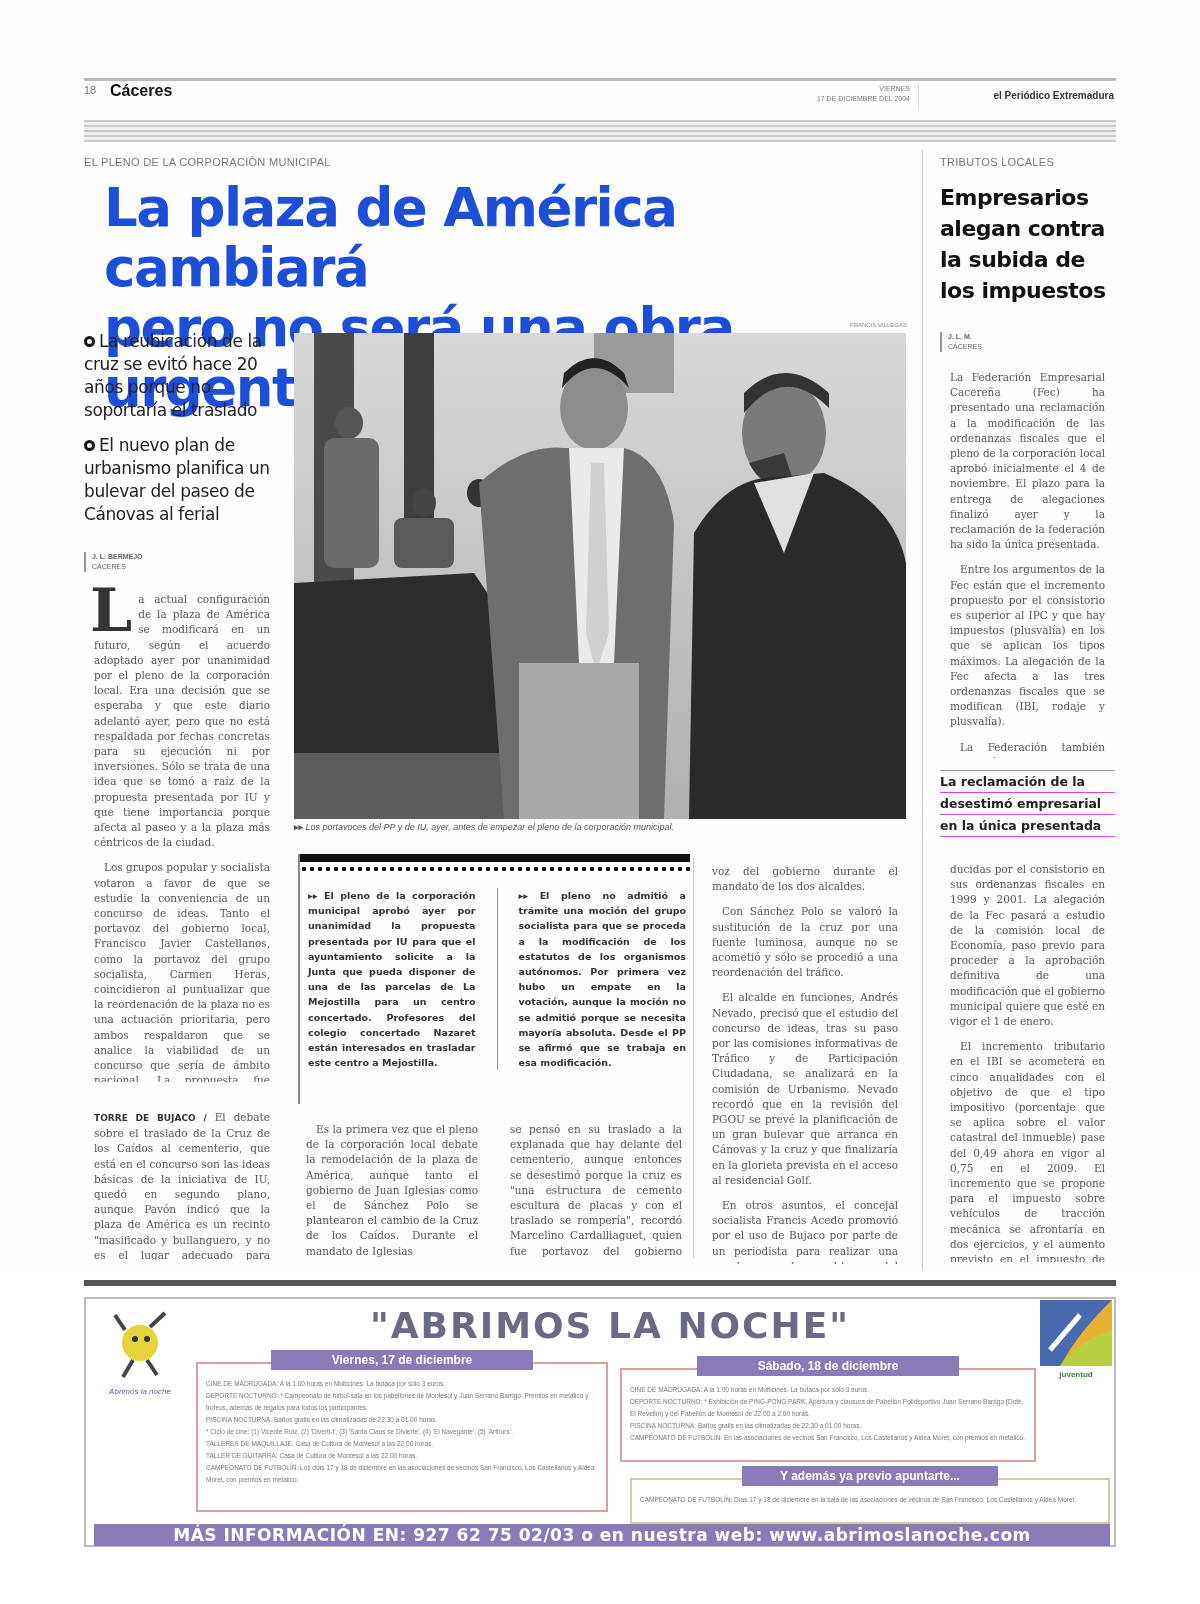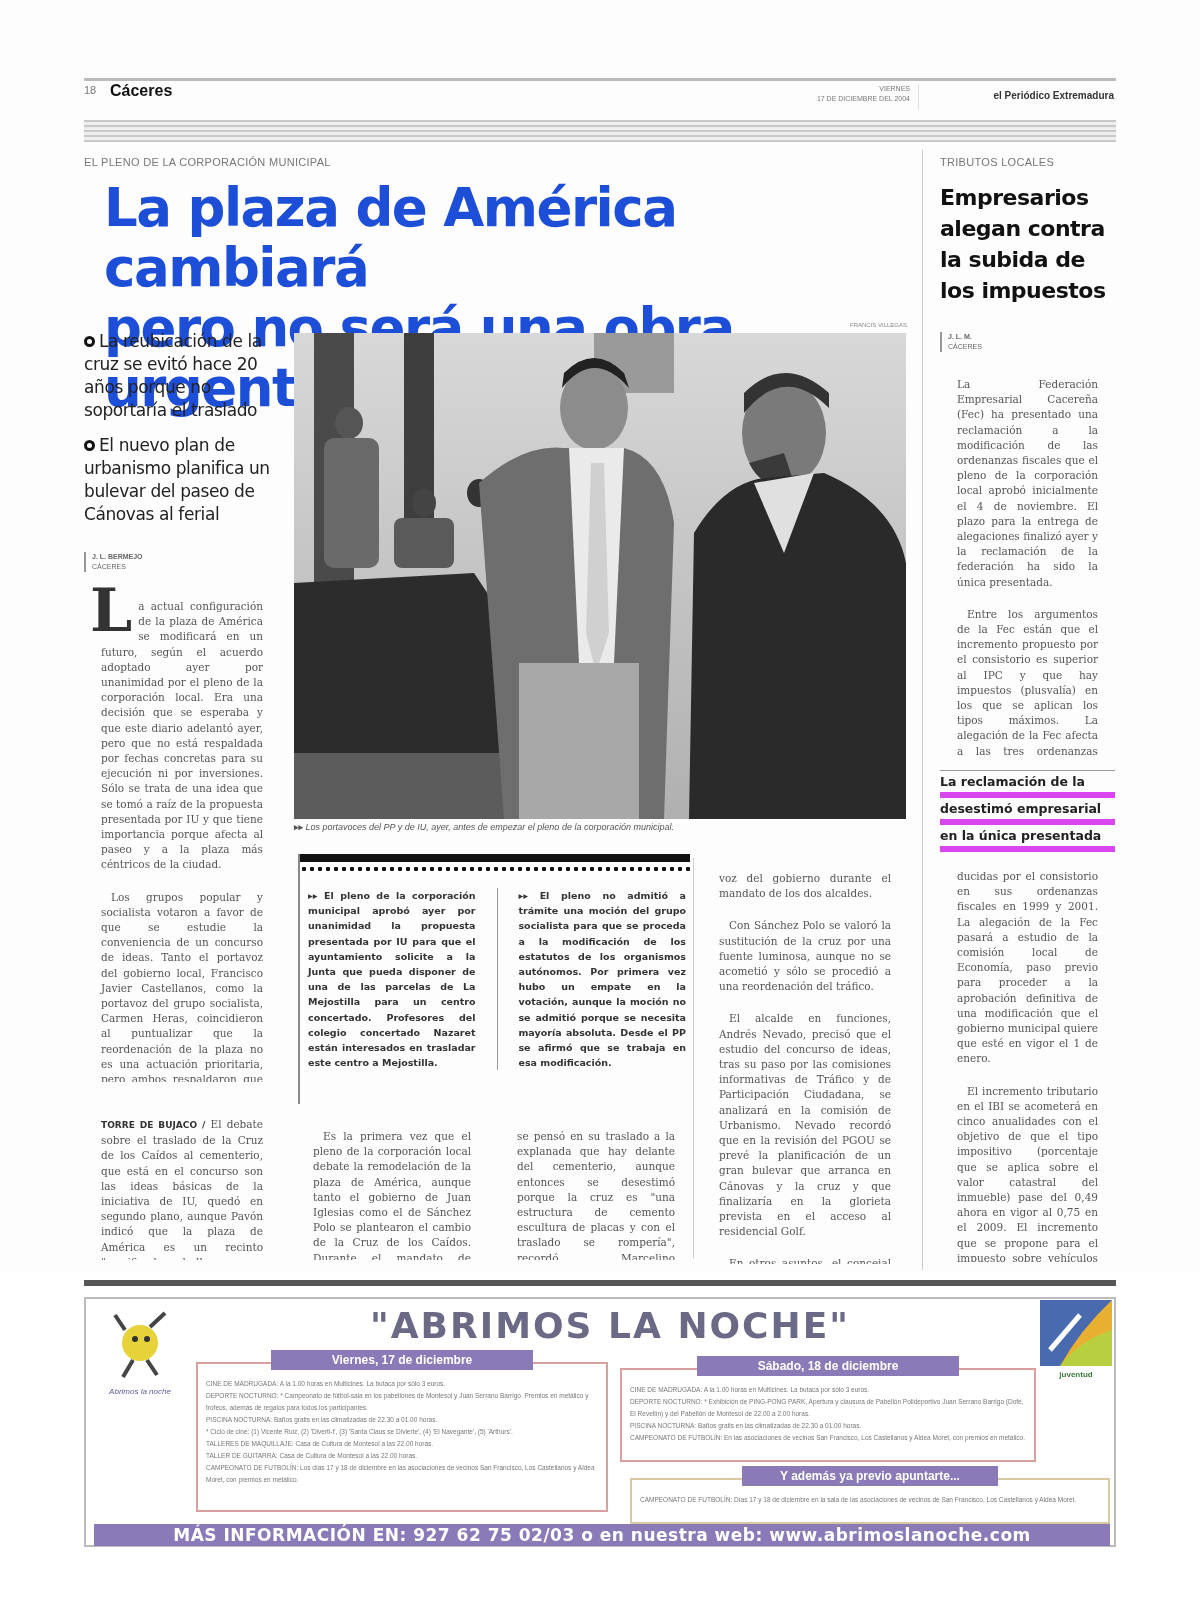--- a/index.html
+++ b/index.html
@@ -14,33 +14,33 @@
   .hdr-paper{left:930px;top:90px;width:184px;text-align:right;font:bold 10px "Liberation Sans",sans-serif;color:#333;}
   .hdr-rule{left:84px;top:120px;width:1032px;height:22px;background:repeating-linear-gradient(#c8c8c8 0 2px,#eee 2px 5px);}
   .kicker{font:11px "Liberation Sans",sans-serif;color:#777;letter-spacing:.3px;text-transform:uppercase;}
   .headline{left:84px;top:178px;width:830px;font:bold 53px/60px "DejaVu Sans",sans-serif;color:#1d4ed8;letter-spacing:-1.5px;margin-left:20px;}
   .vrule{background:#ccc;}
   .side-head{left:940px;top:182px;width:170px;font:bold 22px/31px "DejaVu Sans",sans-serif;color:#111;letter-spacing:-.5px;}
   .subhead{font:17px/23px "DejaVu Sans",sans-serif;color:#222;letter-spacing:-.4px;}
   .bullet{display:inline-block;width:11px;height:11px;border:3px solid #111;border-radius:50%;box-sizing:border-box;margin-right:4px;vertical-align:0;}
   .byline{font:bold 7px "Liberation Sans",sans-serif;color:#666;line-height:10px;padding-left:6px;border-left:2px solid #999;}
   .body{font:10.5px/15.2px "DejaVu Serif",serif;color:#555;text-align:justify;hyphens:auto;}
-  .body p{margin:17px;text-indent:10px;}
+  .body p{margin:10px;text-indent:10px;}
   .body p.noind{text-indent:0;}
   .dropcap{float:left;font:bold 60px/52px "DejaVu Serif",serif;color:#333;margin:2px 6px 0 6px;}
   .photo{left:294px;top:333px;width:612px;height:486px;background:#7a7a7a;overflow:hidden;}
   .photo-credit{left:850px;top:322px;font:6px "Liberation Sans",sans-serif;color:#888;}
   .caption{left:294px;top:822px;width:612px;font:italic 9px "Liberation Sans",sans-serif;color:#555;}
   .box{left:298px;top:854px;width:390px;height:250px;border-left:2px solid #888;}
   .box-top{height:8px;background:#111;margin-bottom:4px;}
   .box-dots{height:6px;background:radial-gradient(circle,#111 2px,transparent 2.5px) 0 0/8px 6px;margin-bottom:6px;}
   .box-title{font:bold 17.5px/23px "DejaVu Sans",sans-serif;color:#111;padding-left:6px;letter-spacing:-.4px;}
   .box-col{font:bold 9.5px/15.2px "DejaVu Sans",sans-serif;color:#333;text-align:justify;}
   .side-inter{left:940px;top:770px;width:175px;font:bold 12.5px/21px "DejaVu Sans",sans-serif;color:#222;}
-  .side-inter div{border-bottom:6px solid #d946ef;}
+  .side-inter div{border-bottom:1px solid #d946ef;}
   
   .ad-rule{left:84px;top:1280px;width:1032px;height:6px;background:#555;}
   .ad{left:84px;top:1297px;width:1032px;height:250px;border:2px solid #bbb;box-sizing:border-box;background:#fff;}
   .ad-title{left:300px;top:1305px;width:620px;text-align:center;font:bold 36px "DejaVu Sans",sans-serif;color:#6a6a86;letter-spacing:2px;}
   .ad-tab{background:#8a7ab8;color:#fff;font:bold 12px "Liberation Sans",sans-serif;text-align:center;height:20px;line-height:20px;}
   .ad-panel{border:2px solid #d9a0a0;box-sizing:border-box;padding:14px 8px 4px;font:6.5px/12px "Liberation Sans",sans-serif;color:#777;background:#fff;}
   .ad-footer{left:94px;top:1524px;width:1016px;height:22px;background:#8a7ab8;color:#fff;font:bold 17px/22px "DejaVu Sans",sans-serif;text-align:center;letter-spacing:.5px;}
   .logo-l{left:95px;top:1305px;width:90px;height:90px;}
   .logo-r{left:1040px;top:1300px;width:72px;height:90px;}
 </style>

